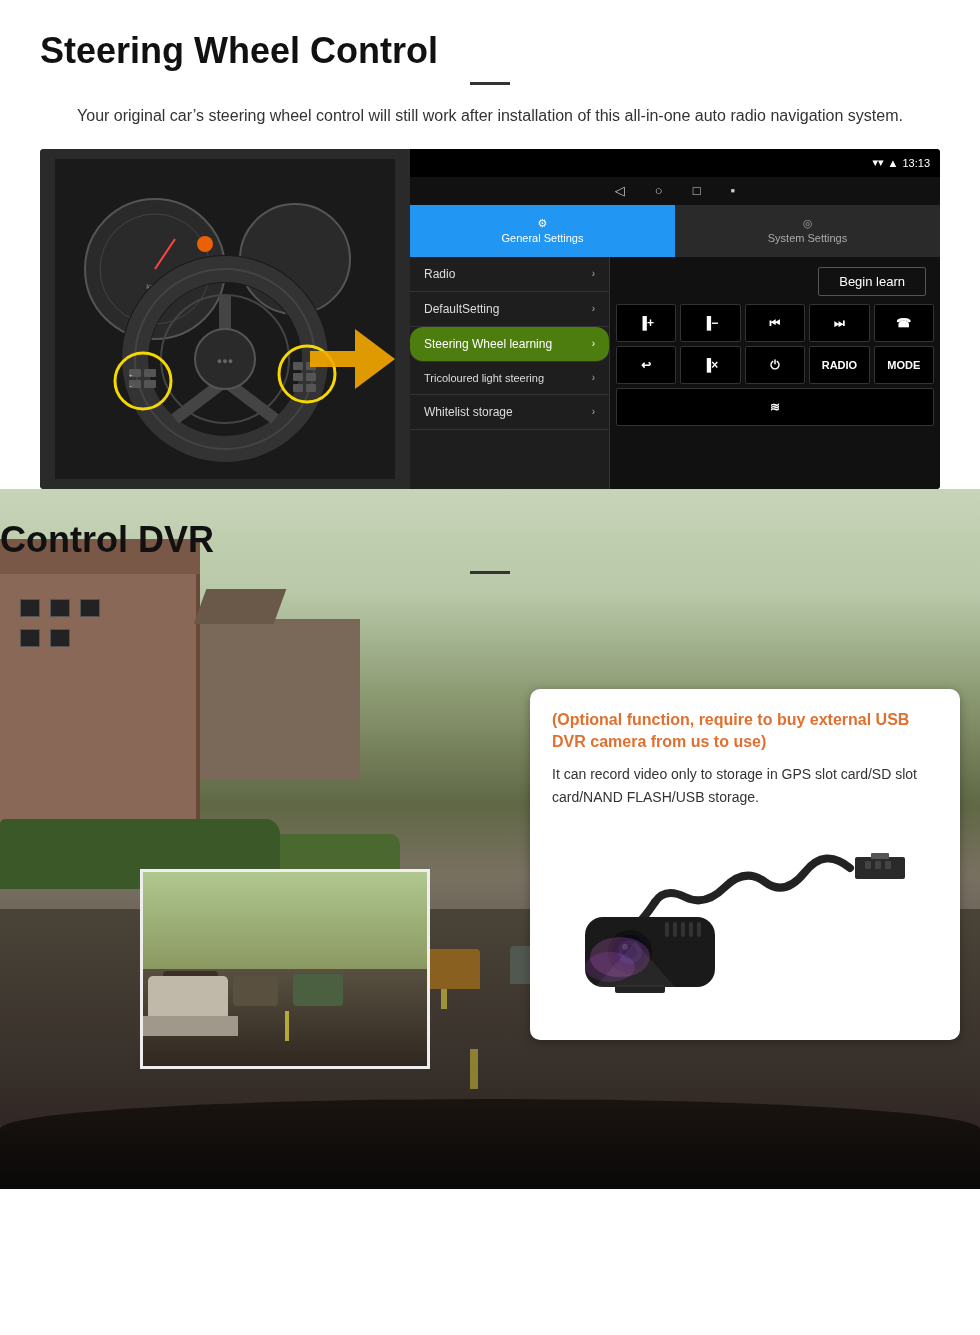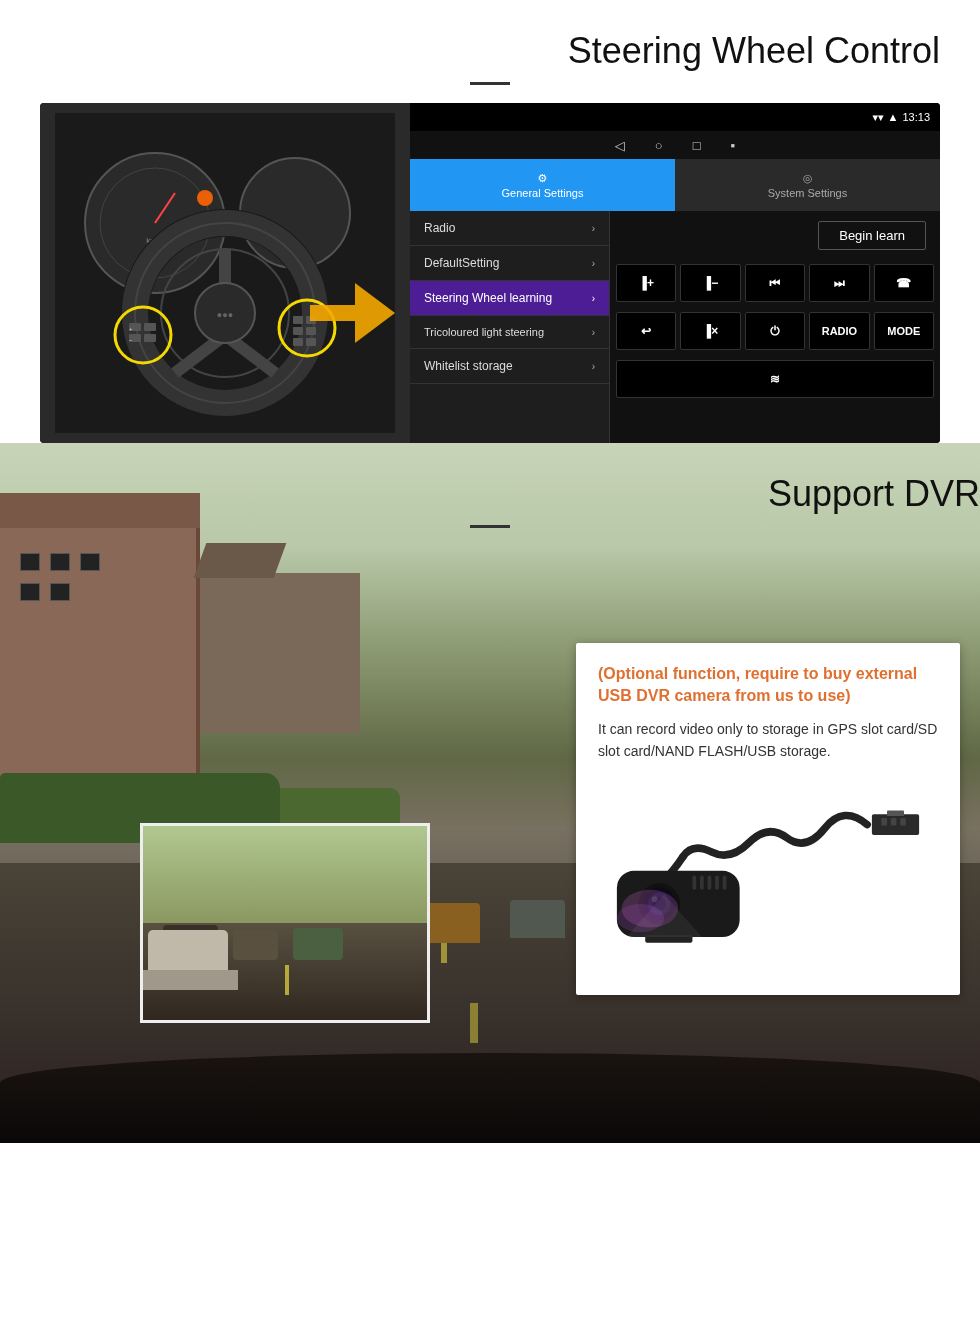--- a/index.html
+++ b/index.html
@@ -9,23 +9,23 @@
       background: #fff;
       overflow-x: hidden;
     }
 
     
     .section1 {
       padding: 30px 40px 0;
       background: #fff;
     }
     .section-title {
-      text-align: right;
+      text-align: left;
       font-size: 36px;
-      font-weight: 400;
+      font-weight: 700;
       color: #111;
       margin-bottom: 10px;
     }
     .section-divider {
       width: 40px;
       height: 3px;
       background: #333;
       margin: 0 auto 18px;
     }
     .section-subtitle {
@@ -131,36 +131,37 @@
     .menu-item {
       padding: 10px 14px;
       color: #ddd;
       font-size: 12px;
       border-bottom: 1px solid #333;
       display: flex;
       align-items: center;
       justify-content: space-between;
     }
     .menu-item.active {
-      background: #4c1d95;
+      background: #4d7c0f;
       color: #fff;
+      border-radius: 13px;
     }
     .menu-arrow {
       font-size: 10px;
       color: #aaa;
     }
     .menu-item.active .menu-arrow { color: #fff; }
 
     .control-panel {
       flex: 1;
       background: #111;
       padding: 6px;
       display: flex;
       flex-direction: column;
-      gap: 10px;
+      gap: 4px;
     }
     .begin-learn-row {
       display: flex;
       align-items: center;
       justify-content: flex-end;
       padding: 4px 8px;
     }
     .begin-learn-btn {
       background: #111;
       border: 1px solid #555;
@@ -240,23 +241,23 @@
         #606840 40%, #484030 60%,
         #383028 80%, #282020 100%);
       position: relative;
     }
 
     
     .dvr-info-card {
       position: absolute;
       top: 200px;
       right: 20px;
-      width: 384px;
+      width: 430px;
       background: #fff;
-      border-radius: 2px;
+      border-radius: 10px;
       padding: 20px 22px;
       box-shadow: 0 2px 10px rgba(0,0,0,0.3);
     }
     .dvr-optional-text {
       color: #e07030;
       font-size: 16px;
       font-weight: bold;
       line-height: 1.4;
       margin-bottom: 10px;
     }
@@ -291,20 +292,21 @@
       font-weight: bold;
       border-radius: 2px;
     }
   </style>
 </head>
 <body>
 
 <div class="section1">
   <h1 class="section-title">Steering Wheel Control</h1>
   <div class="section-divider"></div>
+  <p class="section-subtitle">Your original car’s steering wheel control will still work after installation of this all-in-one auto radio navigation system.</p>
 
   <div class="steering-block">
 
     <div class="steering-img-area">
       <svg class="steering-wheel-svg" viewBox="0 0 340 320">
 
         <rect x="0" y="0" width="340" height="320" fill="#1a1a1a"></rect>
 
         <circle cx="100" cy="110" r="70" fill="#2a2a2a" stroke="#555" stroke-width="2"></circle>
         <circle cx="240" cy="100" r="55" fill="#2a2a2a" stroke="#555" stroke-width="2"></circle>
@@ -461,21 +463,21 @@
       <div style="position:absolute;bottom:100px;left:48%;width:8px;height:40px;background:#e0d040;opacity:0.5;"></div>
 
       <div style="position:absolute;bottom:200px;left:300px;width:70px;height:45px;background:#2a5080;border-radius:5px 5px 0 0;"></div>
       <div style="position:absolute;bottom:200px;left:420px;width:60px;height:40px;background:#8a6020;border-radius:4px 4px 0 0;"></div>
       <div style="position:absolute;bottom:205px;left:510px;width:55px;height:38px;background:#505850;border-radius:4px 4px 0 0;"></div>
 
       <div style="position:absolute;bottom:0;left:0;right:0;height:90px;background:linear-gradient(180deg,#1a1410 0%,#0a0808 100%);border-radius:50% 50% 0 0 / 30px 30px 0 0;"></div>
     </div>
 
     <div class="dvr-title-block">
-      <h2 class="section-title">Support DVR</h2>
+      <h2 class="section-title">Control DVR</h2>
       <div class="section-divider"></div>
     </div>
 
     <div class="dvr-preview">
       <div class="dvr-preview-inner">
 
         <div style="position:absolute;top:0;left:0;right:0;height:50%;background:linear-gradient(180deg,#b0c890 0%,#8a9860 100%);"></div>
         <div style="position:absolute;bottom:0;left:0;right:0;height:50%;background:linear-gradient(180deg,#585040 0%,#302820 100%);"></div>
         <div style="position:absolute;bottom:60px;left:20px;width:55px;height:35px;background:#3a3028;border-radius:4px;"></div>
         <div style="position:absolute;bottom:60px;left:90px;width:45px;height:30px;background:#5a5040;border-radius:4px;"></div>

